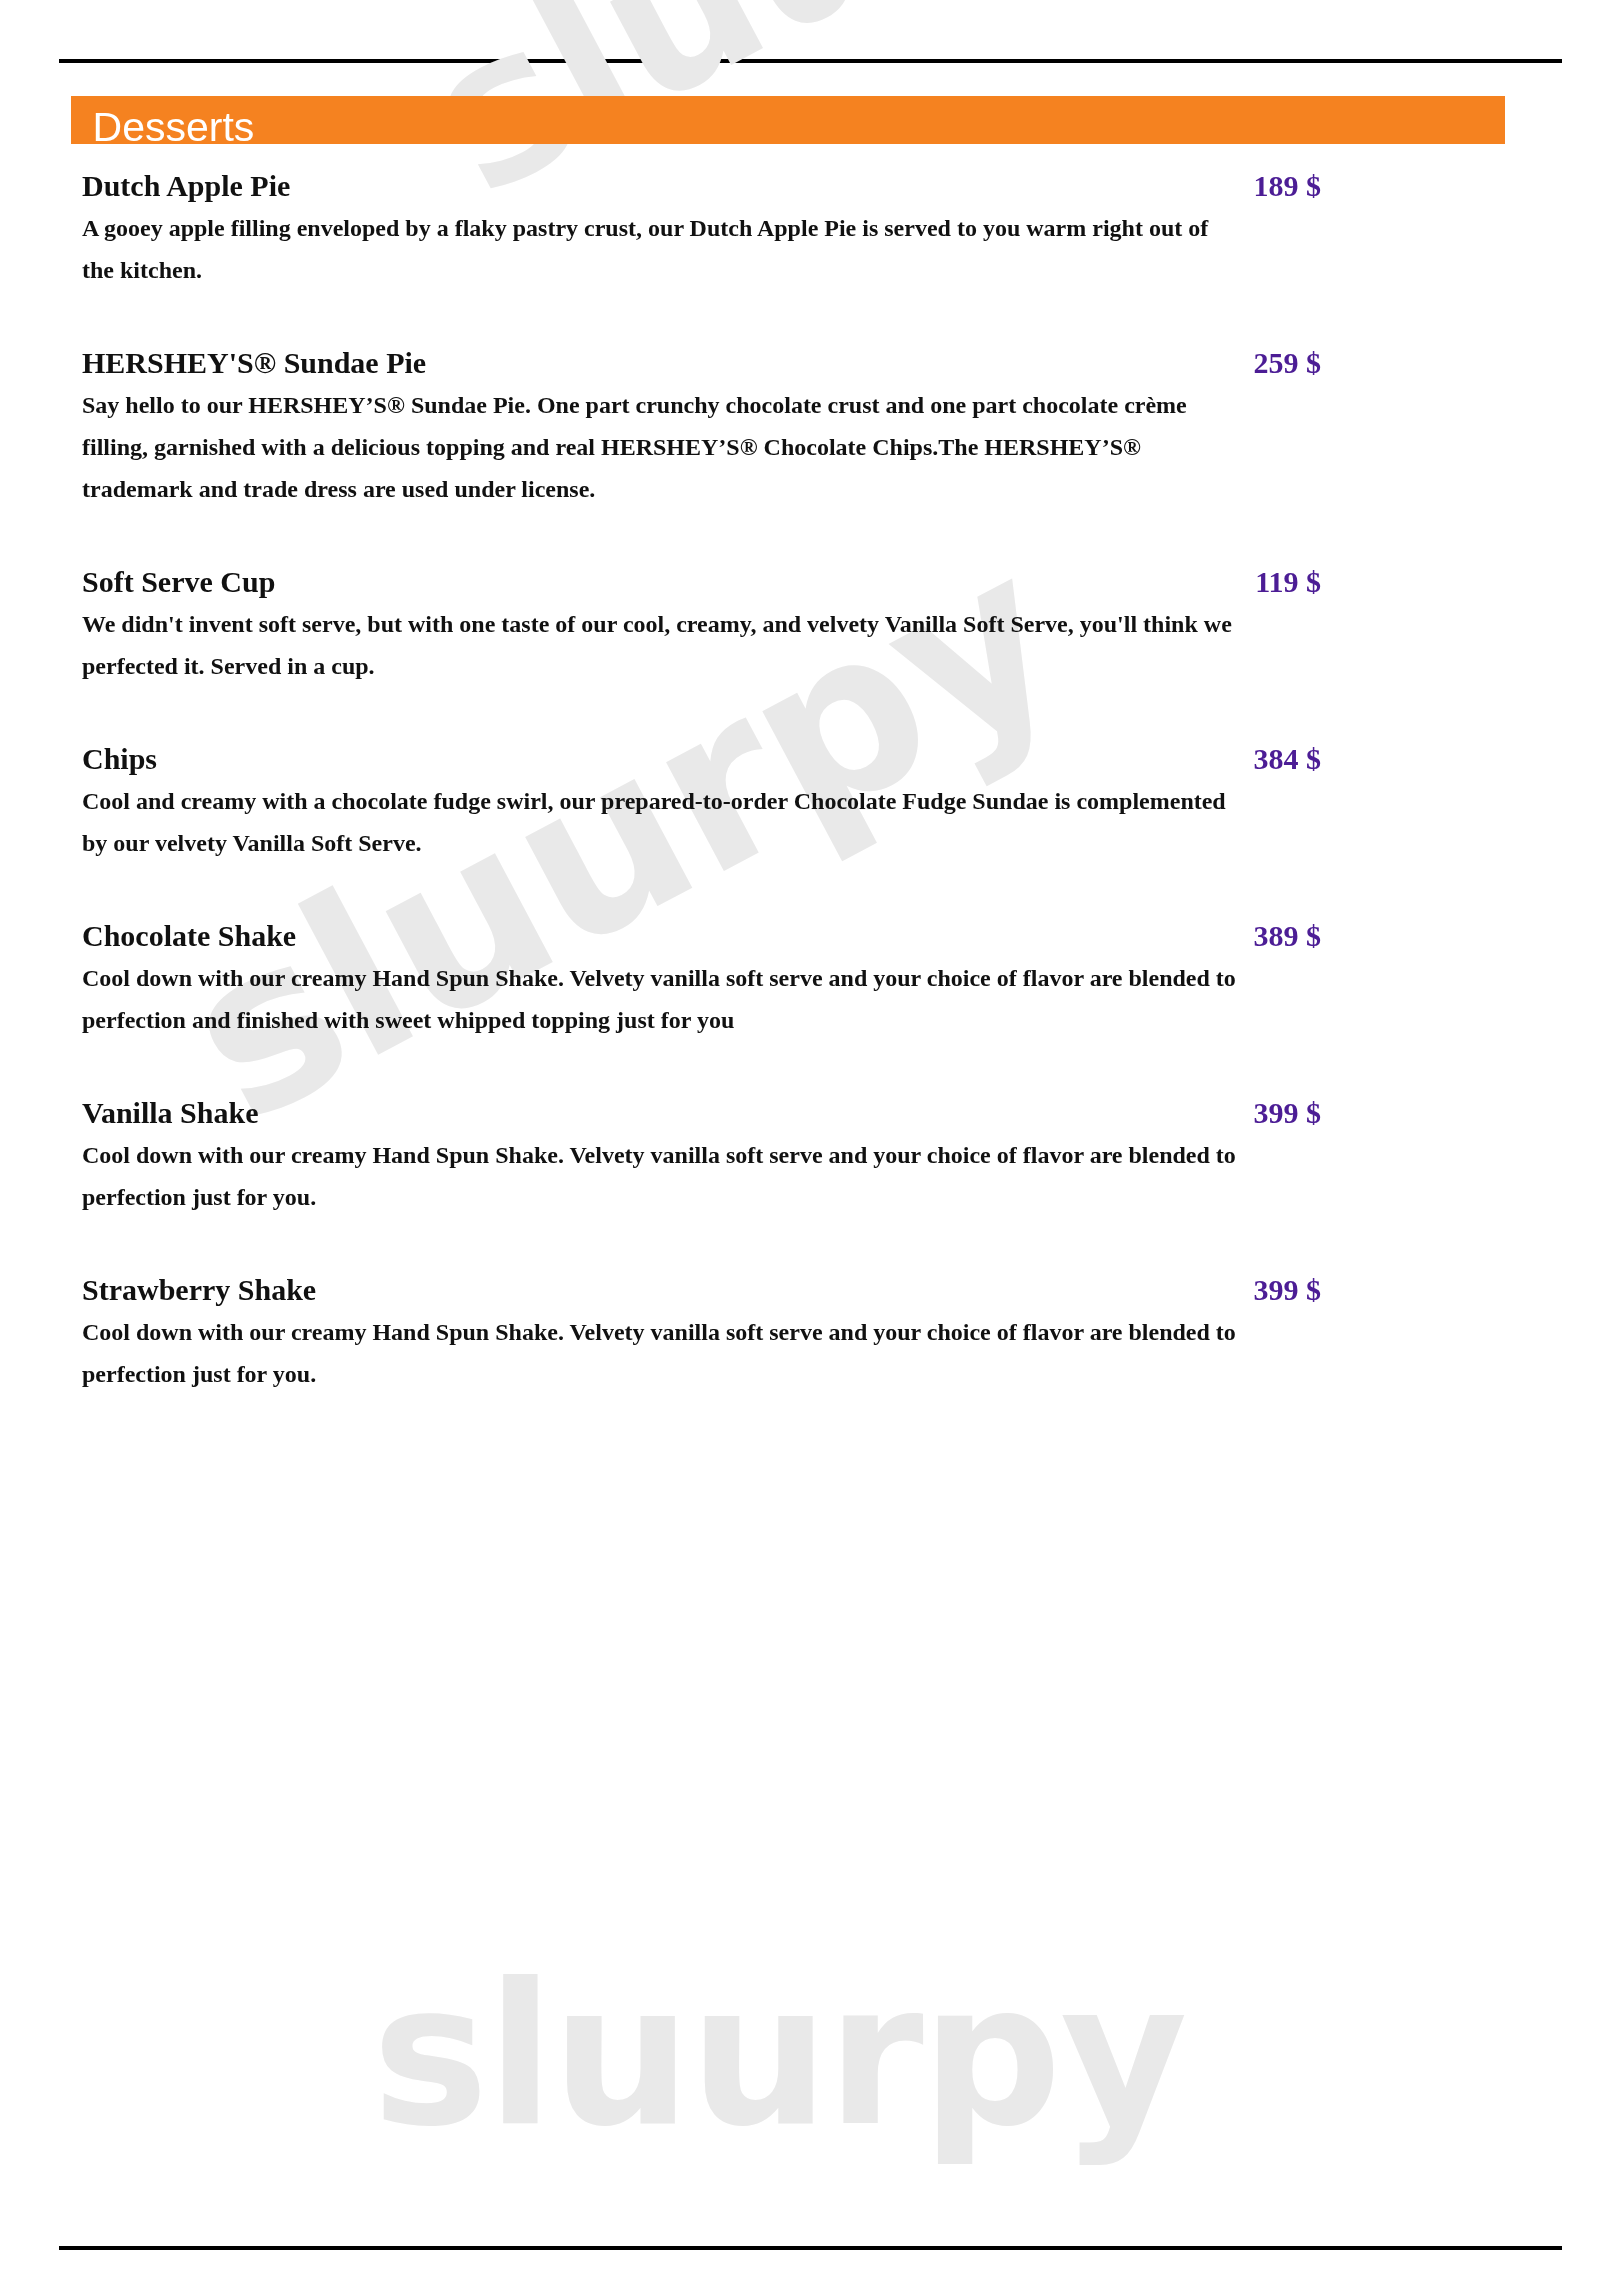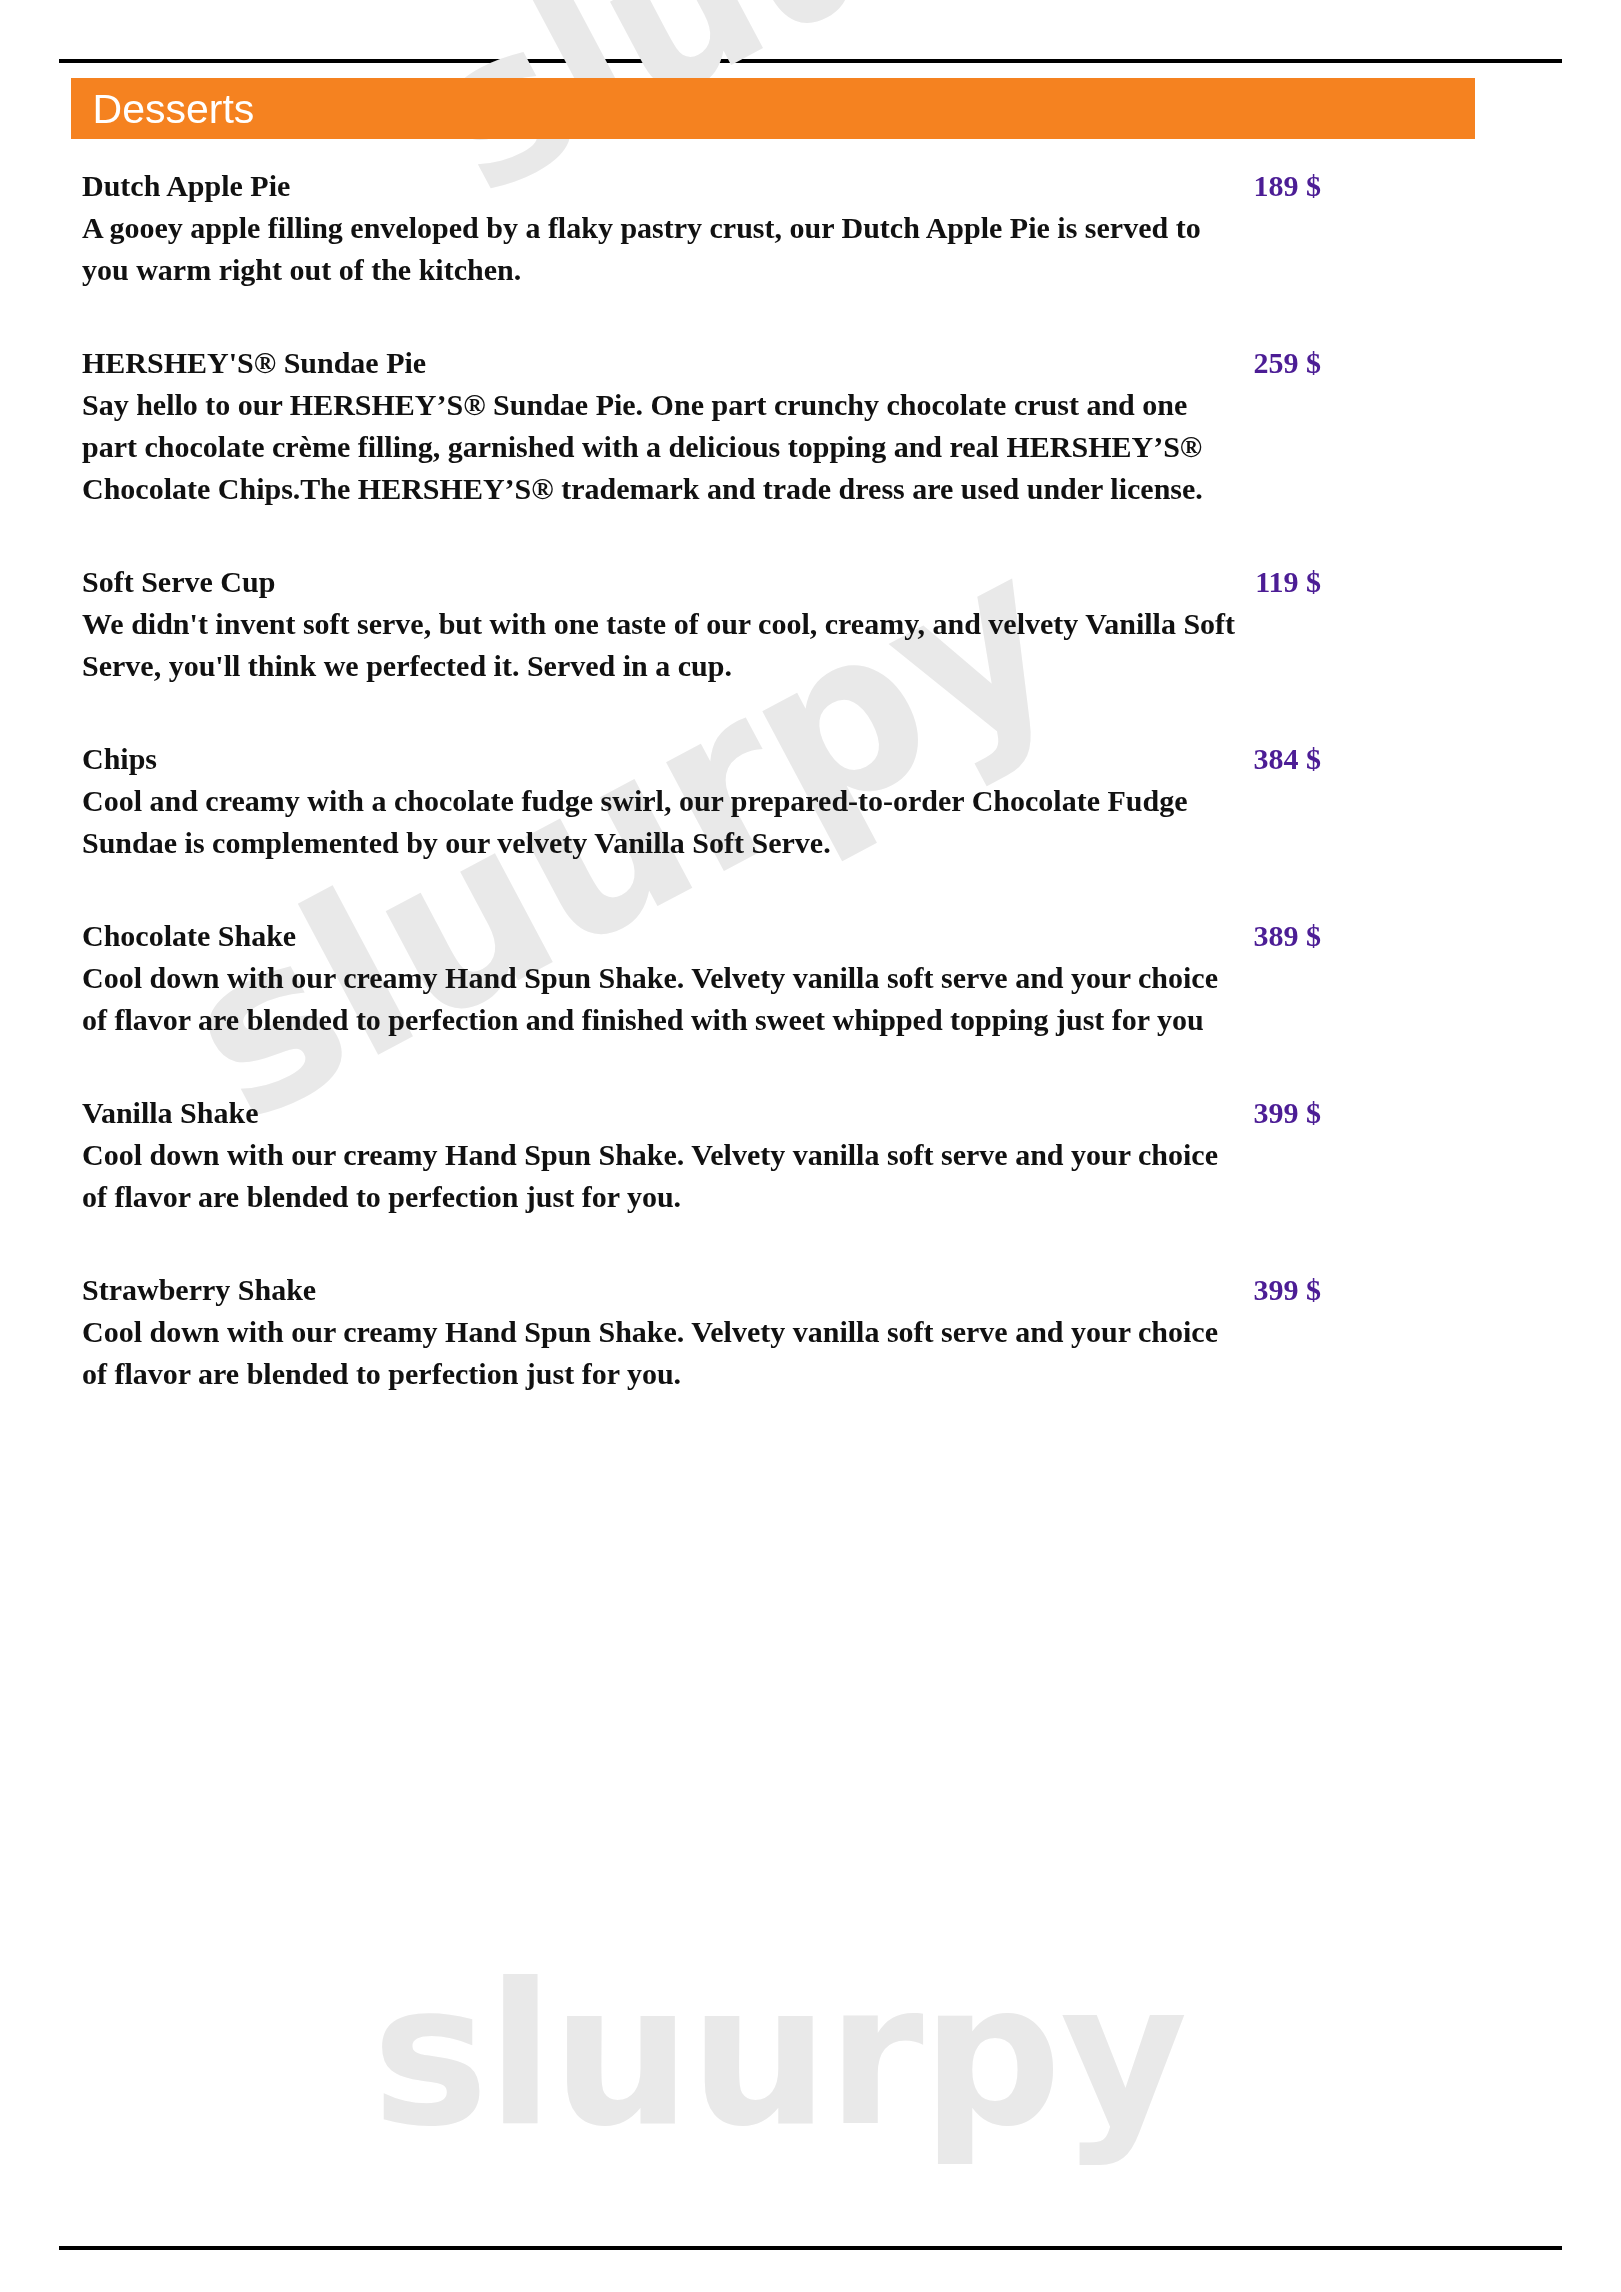--- a/index.html
+++ b/index.html
@@ -77,25 +77,26 @@
     top: 1941px;
     font-size: 196px;
     transform: rotate(0deg);
     transform-origin: left top;
   }
 
   
   .section-bar {
     position: absolute;
     left: 71px;
-    top: 78px;
+    top: 96px;
     width: 1404px;
-    height: 61px;
+    height: 48px;
     background: #f58220;
     z-index: 3;
+    padding-left: 30px;
   }
   .section-bar .section-title {
     position: absolute;
     left: 21.6px;
     top: 5.9px;
     color: #ffffff;
     font-family: "Liberation Sans", sans-serif;
     font-size: 41px;
     line-height: 51px;
     font-weight: normal;
@@ -131,21 +132,21 @@
     font-size: 30px;
     line-height: 42px;
     color: #4c1d95;
     white-space: nowrap;
     width: 157px;
     text-align: right;
     flex: 0 0 auto;
     margin-right: 84px;
   }
   .item-desc {
-    font-size: 30px;
+    font-size: 24px;
     line-height: 42px;
     color: #111111;
     max-width: 1157px;
     margin-top: 0;
   }
   .item-desc:empty { display: none; }
 </style>
 </head>
 <body>
 

